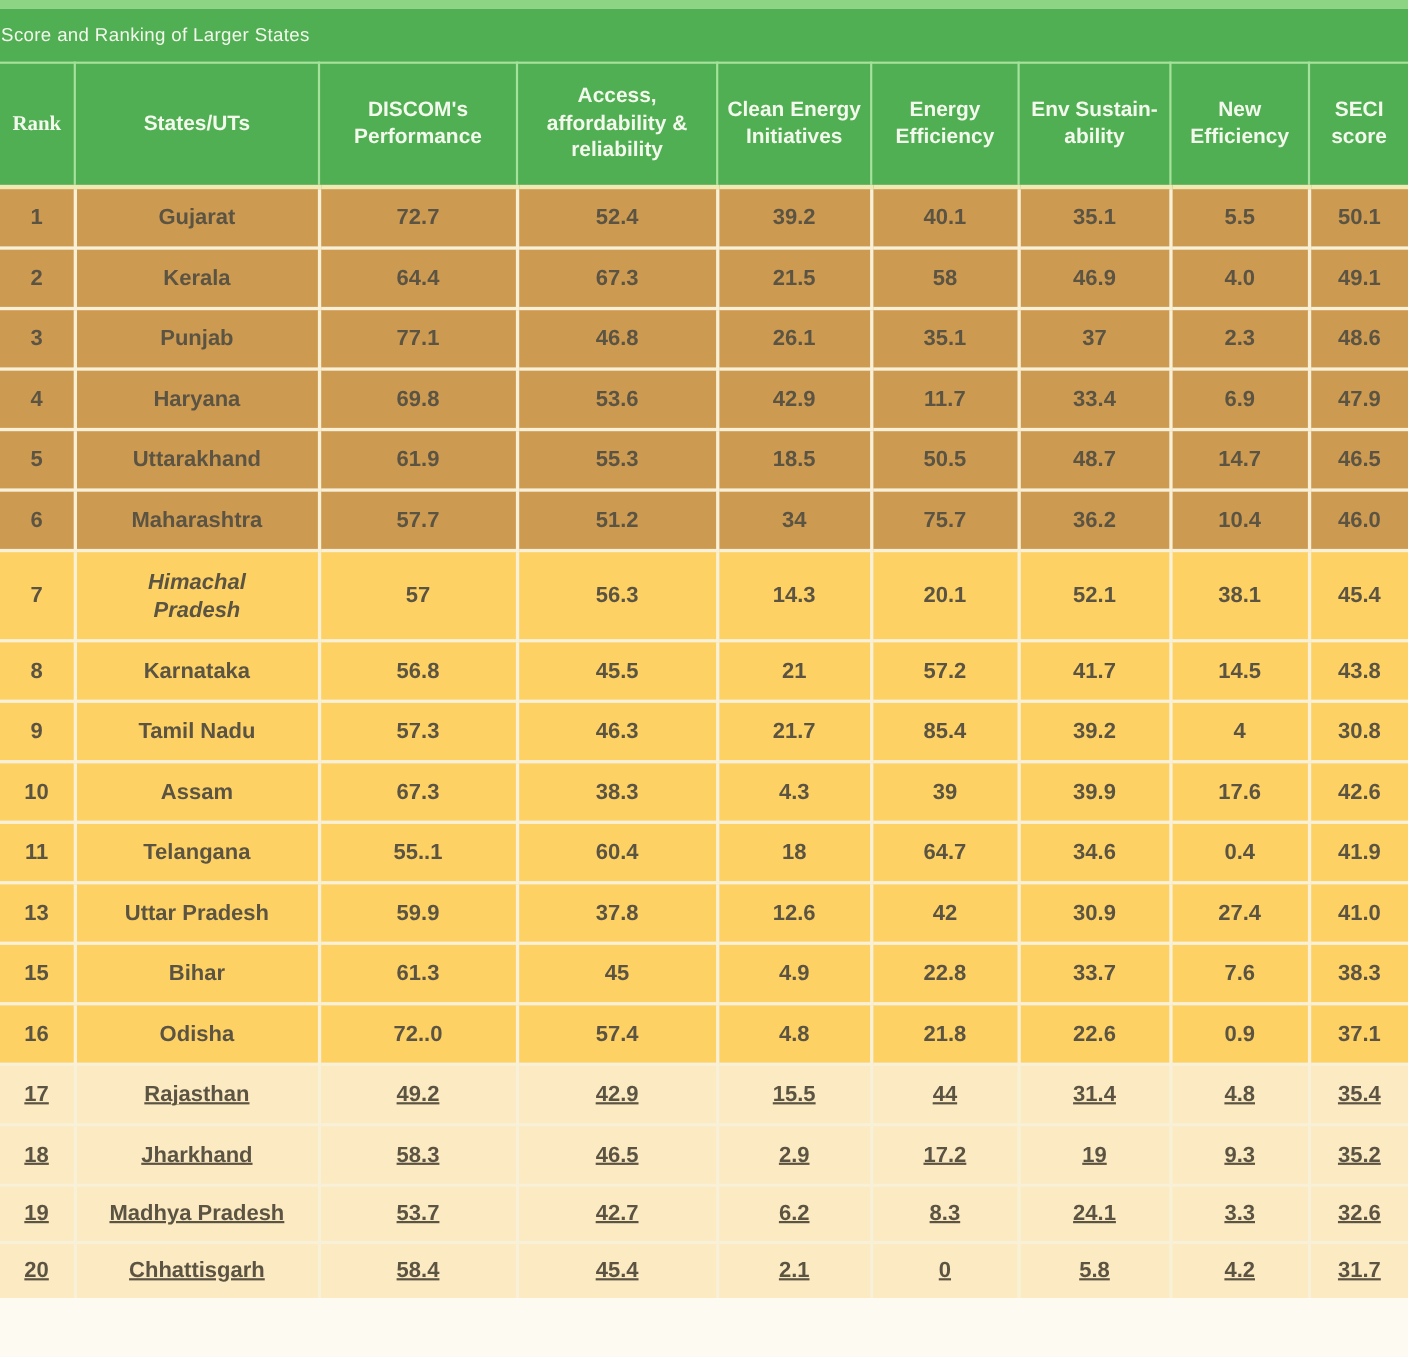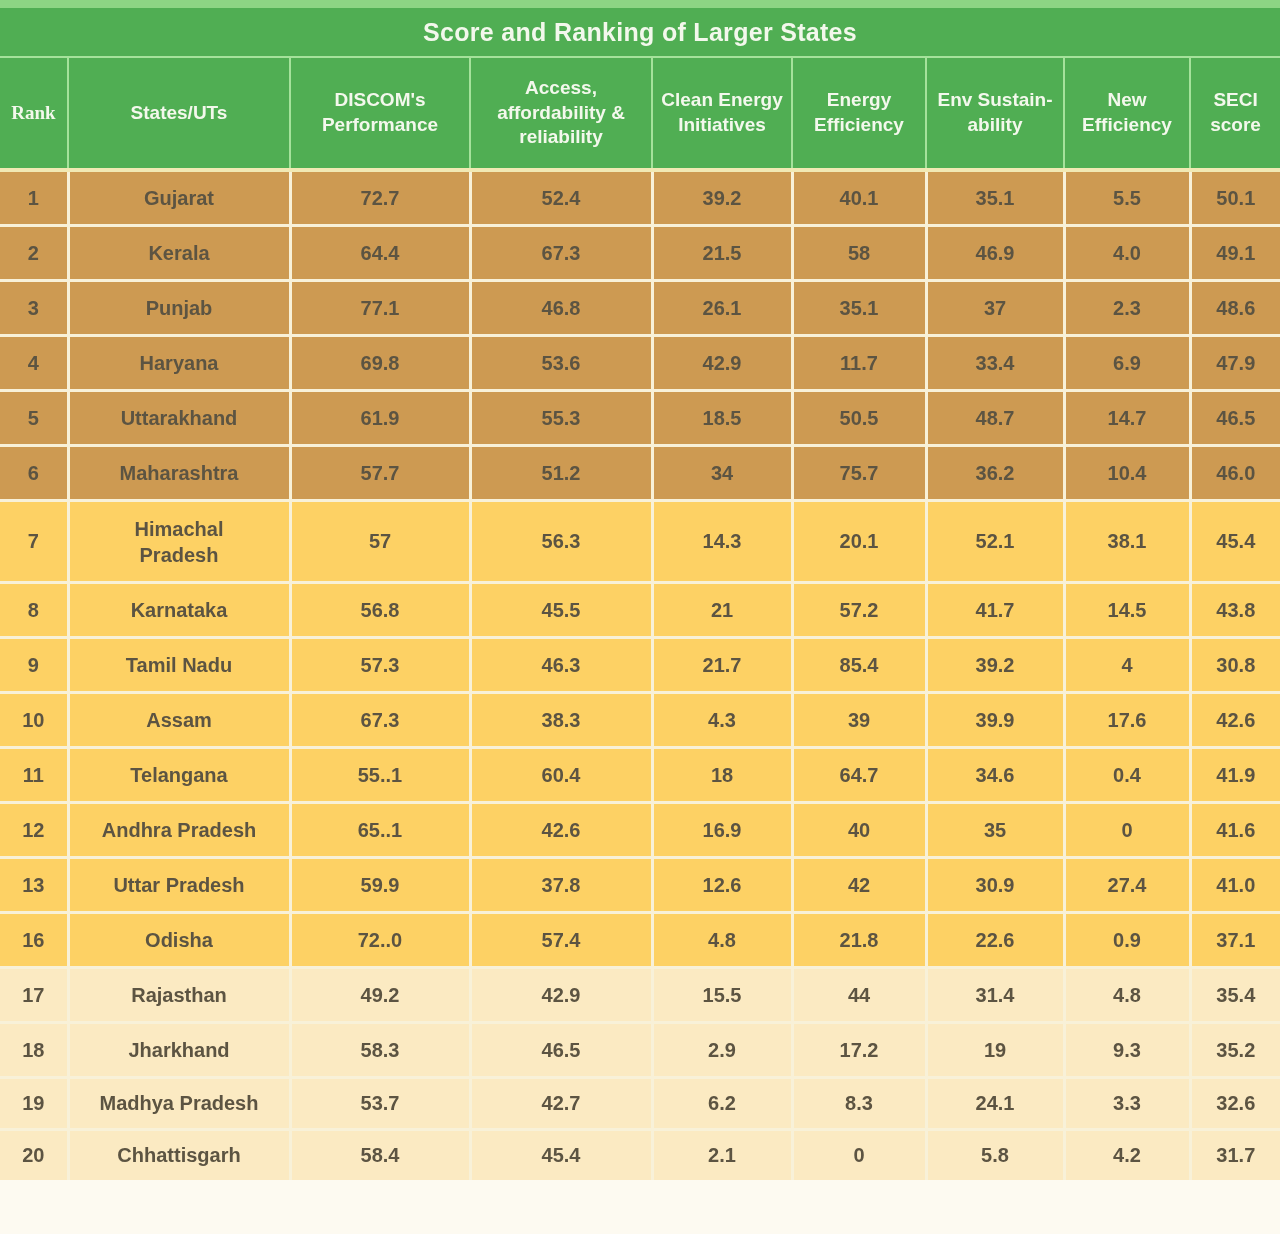--- a/index.html
+++ b/index.html
@@ -12,24 +12,24 @@
   .top-strip{height:8px;background:var(--strip-green,#8dd584);}
   table{
     width:1280px;
     border-collapse:collapse;
     table-layout:fixed;
   }
   .title-row th{
     height:46px;
     background:var(--header-green,#50ae53);
     color:var(--header-text,#f3f8ec);
-    font-size:25px;
-    font-weight:bold;
+    font-size:17px;
+    font-weight:normal;
     letter-spacing:.3px;
-    text-align:center;
+    text-align:left;
     border-bottom:2px solid var(--header-separator,#a5e29b);
   }
   .header-cell{
     height:110px;
     background:var(--header-green,#50ae53);
     color:var(--header-text,#f3f8ec);
     font-size:19px;
     font-weight:bold;
     line-height:1.3;
     text-align:center;
@@ -46,23 +46,23 @@
     font-size:20px;
     font-weight:bold;
     color:var(--body-text,#5c5442);
     padding:0;
     border-right:3px solid var(--separator,#f8f1d8);
     border-bottom:3px solid var(--separator,#f8f1d8);
   }
   td:last-child{border-right:none;}
   tr.tier-tan td{background:var(--tier-tan,#cd9a52);}
   tr.tier-yellow td{background:var(--tier-yellow,#fdd164);}
-  tr.tier-cream td{background:var(--tier-cream,#fbeac2);}
+  tr.tier-cream td{background:var(--tier-cream,#fbeac2);text-decoration:underline;}
   #body-rows tr:nth-child(7){height:82px;}
-  #body-rows tr:nth-child(7) td.col-state{padding:4px 52px;line-height:1.3;}
+  #body-rows tr:nth-child(7) td.col-state{padding:4px 52px;line-height:1.3;font-style:italic;}
   #body-rows tr:nth-child(n+17) td{height:49px;}
   #body-rows tr:last-child td{border-bottom:none;}
 </style>
 </head>
 <body>
 
 <div class="page">
   <div class="top-strip"></div>
   <table>
     <colgroup>
@@ -208,42 +208,42 @@
           <td class="col-state">Telangana</td>
           <td class="col-val">55..1</td>
           <td class="col-val">60.4</td>
           <td class="col-val">18</td>
           <td class="col-val">64.7</td>
           <td class="col-val">34.6</td>
           <td class="col-val">0.4</td>
           <td class="col-val">41.9</td>
         </tr>
         <tr class="tier-yellow">
-          <td class="col-rank">12</td>
-          <td class="col-state">Andhra Pradesh</td>
-          <td class="col-val">65..1</td>
-          <td class="col-val">42.6</td>
-          <td class="col-val">16.9</td>
-          <td class="col-val">40</td>
-          <td class="col-val">35</td>
-          <td class="col-val">0</td>
-          <td class="col-val">41.6</td>
-        </tr>
-        <tr class="tier-yellow">
           <td class="col-rank">13</td>
           <td class="col-state">Uttar Pradesh</td>
           <td class="col-val">59.9</td>
           <td class="col-val">37.8</td>
           <td class="col-val">12.6</td>
           <td class="col-val">42</td>
           <td class="col-val">30.9</td>
           <td class="col-val">27.4</td>
           <td class="col-val">41.0</td>
         </tr>
         <tr class="tier-yellow">
+          <td class="col-rank">15</td>
+          <td class="col-state">Bihar</td>
+          <td class="col-val">61.3</td>
+          <td class="col-val">45</td>
+          <td class="col-val">4.9</td>
+          <td class="col-val">22.8</td>
+          <td class="col-val">33.7</td>
+          <td class="col-val">7.6</td>
+          <td class="col-val">38.3</td>
+        </tr>
+        <tr class="tier-yellow">
           <td class="col-rank">16</td>
           <td class="col-state">Odisha</td>
           <td class="col-val">72..0</td>
           <td class="col-val">57.4</td>
           <td class="col-val">4.8</td>
           <td class="col-val">21.8</td>
           <td class="col-val">22.6</td>
           <td class="col-val">0.9</td>
           <td class="col-val">37.1</td>
         </tr>

